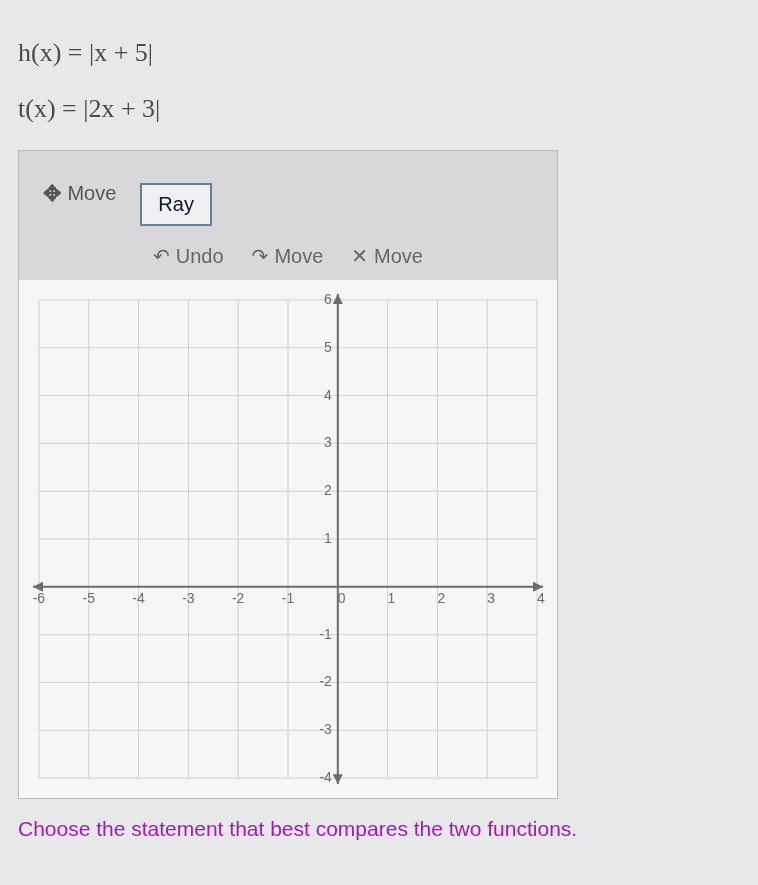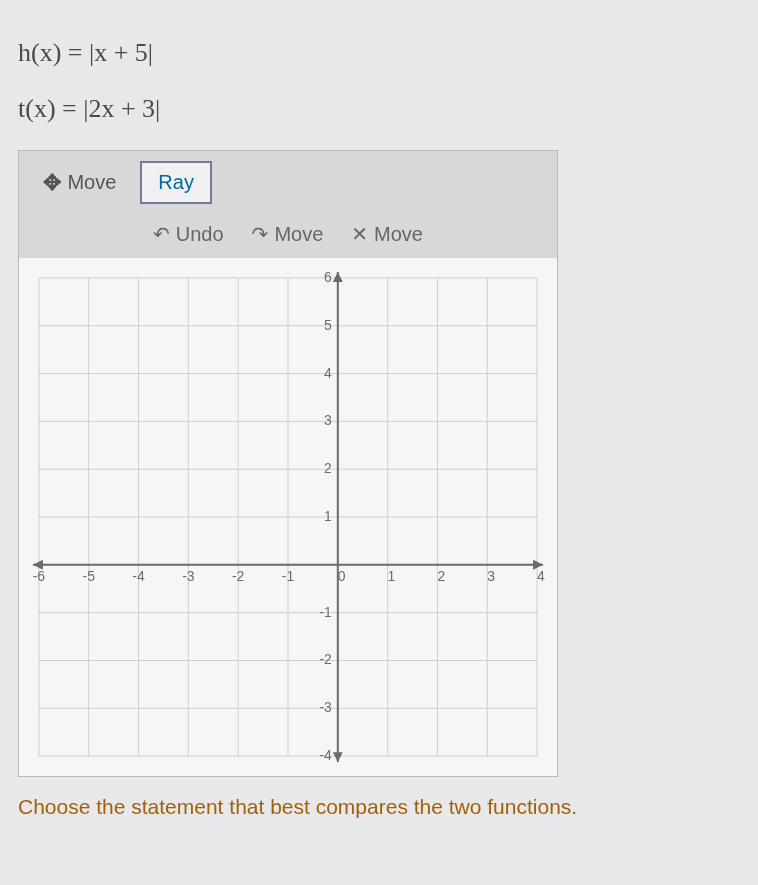--- a/index.html
+++ b/index.html
@@ -35,21 +35,22 @@
     gap: 6px;
     font-size: 20px;
     color: #555;
     padding: 6px 10px;
     cursor: pointer;
   }
   .tool-btn.selected {
     background: #f0f0f2;
     border: 2px solid #6d7e98;
     padding: 8px 16px;
-    color: #0369a1;
+    color: #0f172a;
+    margin-top: 22px;
   }
   .toolbar2 {
     display: flex;
     justify-content: center;
     gap: 28px;
     padding: 8px 0 12px 0;
     font-size: 20px;
     color: #666;
   }
   .toolbar2 .action { display: flex; align-items: center; gap: 6px; cursor: pointer; }
@@ -58,21 +59,21 @@
     width: 100%;
   }
   .graph-area svg { display: block; width: 100%; height: auto; }
   .grid-line { stroke: #cfcfd2; stroke-width: 1; }
   .axis-line { stroke: #6b6b6e; stroke-width: 2; }
   .arrow { fill: #6b6b6e; }
   .tick-label { font: 14px Arial, sans-serif; fill: #6b6b6e; }
   .prompt {
     margin-top: 18px;
     font-size: 21px;
-    color: #a16207;
+    color: #a21caf;
   }
   .move-icon { font-size: 22px; font-weight: bold; }
 </style>
 </head>
 <body>
 
 <div class="eq">h(x) = |x + 5|</div>
 <div class="eq">t(x) = |2x + 3|</div>
 
 <div class="graph-widget">

